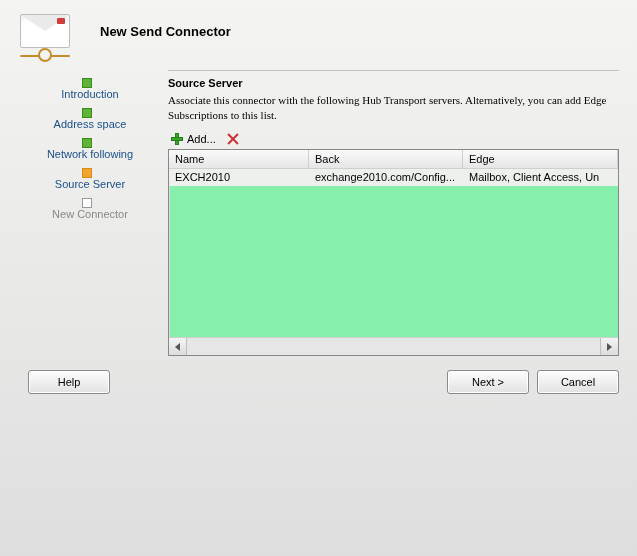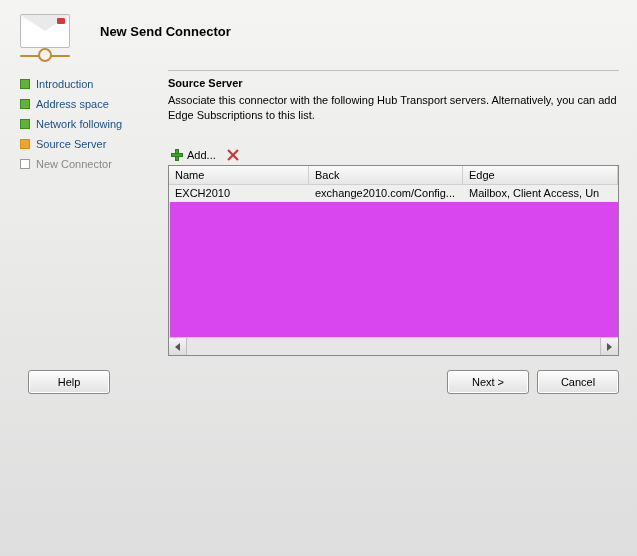--- a/index.html
+++ b/index.html
@@ -104,20 +104,21 @@
   
   .sidebar {
     width: 140px;
     padding-top: 8px;
   }
   .step {
     display: flex;
     align-items: center;
     margin-bottom: 8px;
     cursor: default;
+    flex-direction: column;
   }
   .step .sq {
     width: 10px;
     height: 10px;
     border: 1px solid #3a8b1c;
     background: #5fb336;
     margin-right: 6px;
     box-sizing: border-box;
   }
   .step.current .sq {
@@ -149,28 +150,28 @@
     width: 100%;
   }
   .main h2 {
     font-size: 11px;
     font-weight: bold;
     margin: 0 0 4px 0;
   }
   .main .desc {
     margin: 0 0 8px 0;
     line-height: 1.35;
+    font-family: Liberation Serif, serif;
   }
   
   .toolbar {
     display: flex;
     align-items: center;
     gap: 8px;
     margin-bottom: 2px;
-    margin-top: 16px;
   }
   .tb-add {
     display: inline-flex;
     align-items: center;
     gap: 3px;
     padding: 1px 2px;
     cursor: pointer;
   }
   .tb-add .plus {
     width: 14px; height: 14px;
@@ -204,21 +205,21 @@
     width: 2px; height: 14px;
     background: #c33;
   }
   .tb-remove::before { transform: rotate(45deg); }
   .tb-remove::after { transform: rotate(-45deg); }
 
   
   .list-wrap {
     flex: 1;
     border: 1px solid #888;
-    background: #d946ef;
+    background: #86efac;
     display: flex;
     flex-direction: column;
     min-height: 0;
     box-shadow: inset 1px 1px 0 #ddd;
   }
   .list-header {
     display: flex;
     background: linear-gradient(to bottom, #fafafa, #e6e6e6);
     border-bottom: 1px solid #cfcfcf;
     font-weight: normal;

